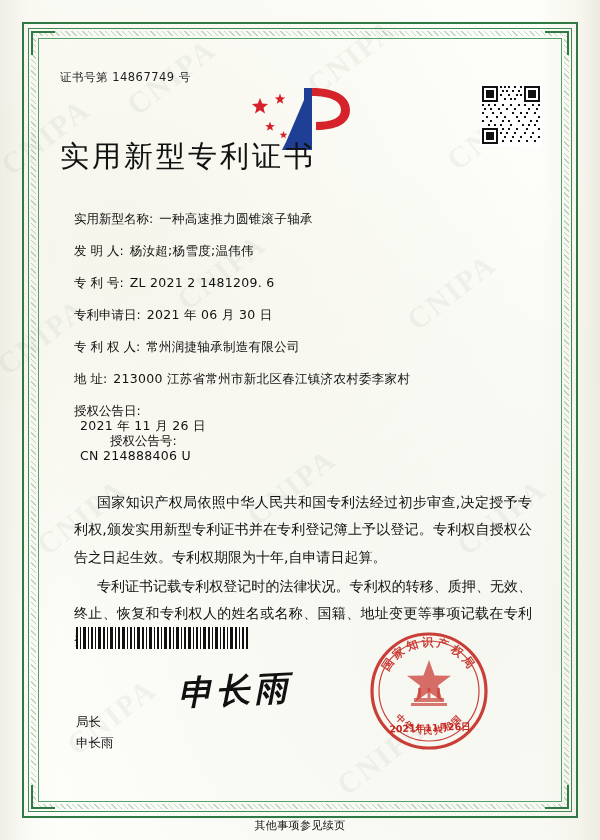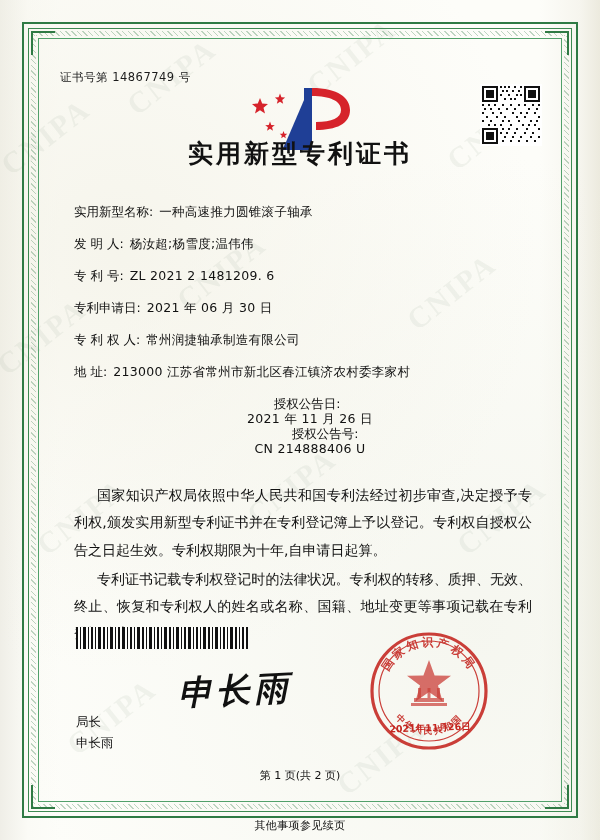--- a/index.html
+++ b/index.html
@@ -138,35 +138,35 @@
   .qr {
     position: absolute;
     right: 58px;
     top: 84px;
     width: 62px;
     height: 62px;
   }
 
   .title {
     margin-top: 52px;
-    text-align: center;
+    text-align: left;
     font-family: "DejaVu Sans", "Liberation Sans", sans-serif;
-    font-weight: bold;
-    font-size: 25px;
+    font-weight: normal;
+    font-size: 29px;
     letter-spacing: 3px;
     color: #111;
   }
 
   .fields {
     margin-top: 34px;
     padding-left: 14px;
   }
   .field-row {
     display: flex;
-    align-items: center;
+    align-items: flex-start;
     font-size: 12.5px;
     line-height: 1.2;
     margin-bottom: 17px;
     color: #111;
   }
   .field-label {
     white-space: nowrap;
     flex: 0 0 auto;
   }
   .field-value {
@@ -551,16 +551,15 @@
           <textPath href="#sealArcTop" startOffset="50%" text-anchor="middle">国家知识产权局</textPath>
         </text>
         <text font-size="9" font-weight="bold" fill="#c4251f" font-family="'Liberation Serif', serif" letter-spacing="2">
           <textPath href="#sealArcBottom" startOffset="50%" text-anchor="middle">中华人民共和国</textPath>
         </text>
       </g>
     </svg>
   </div>
   <div class="seal-date">2021年11月26日</div>
 
-  <div class="page-num">第 1 页(共 2 页)</div>
   <div class="footer-note">其他事项参见续页</div>
 
 </div>
 
 </body></html>

